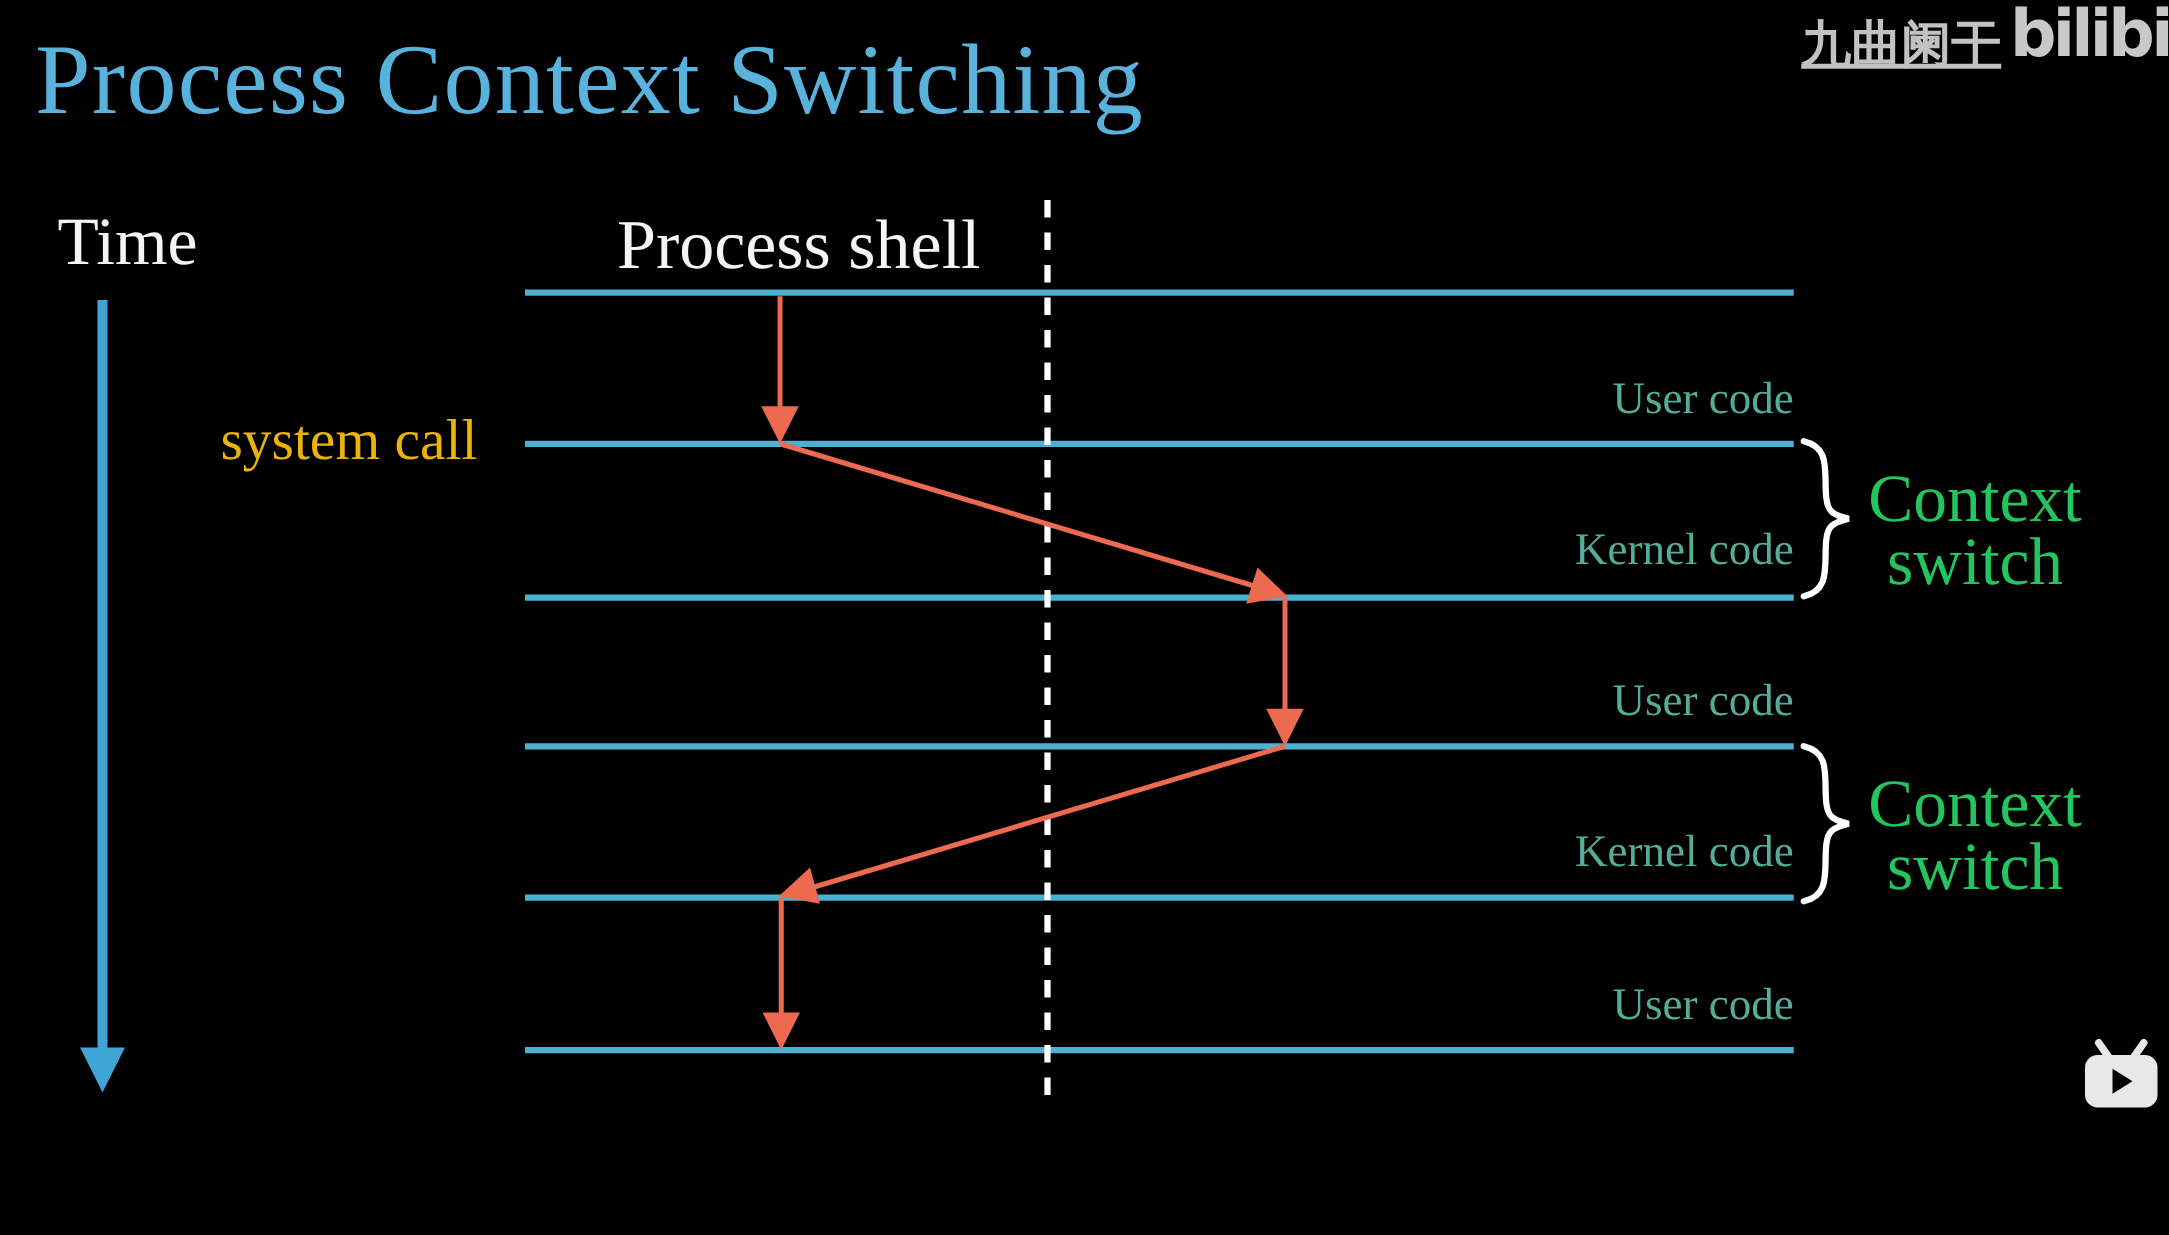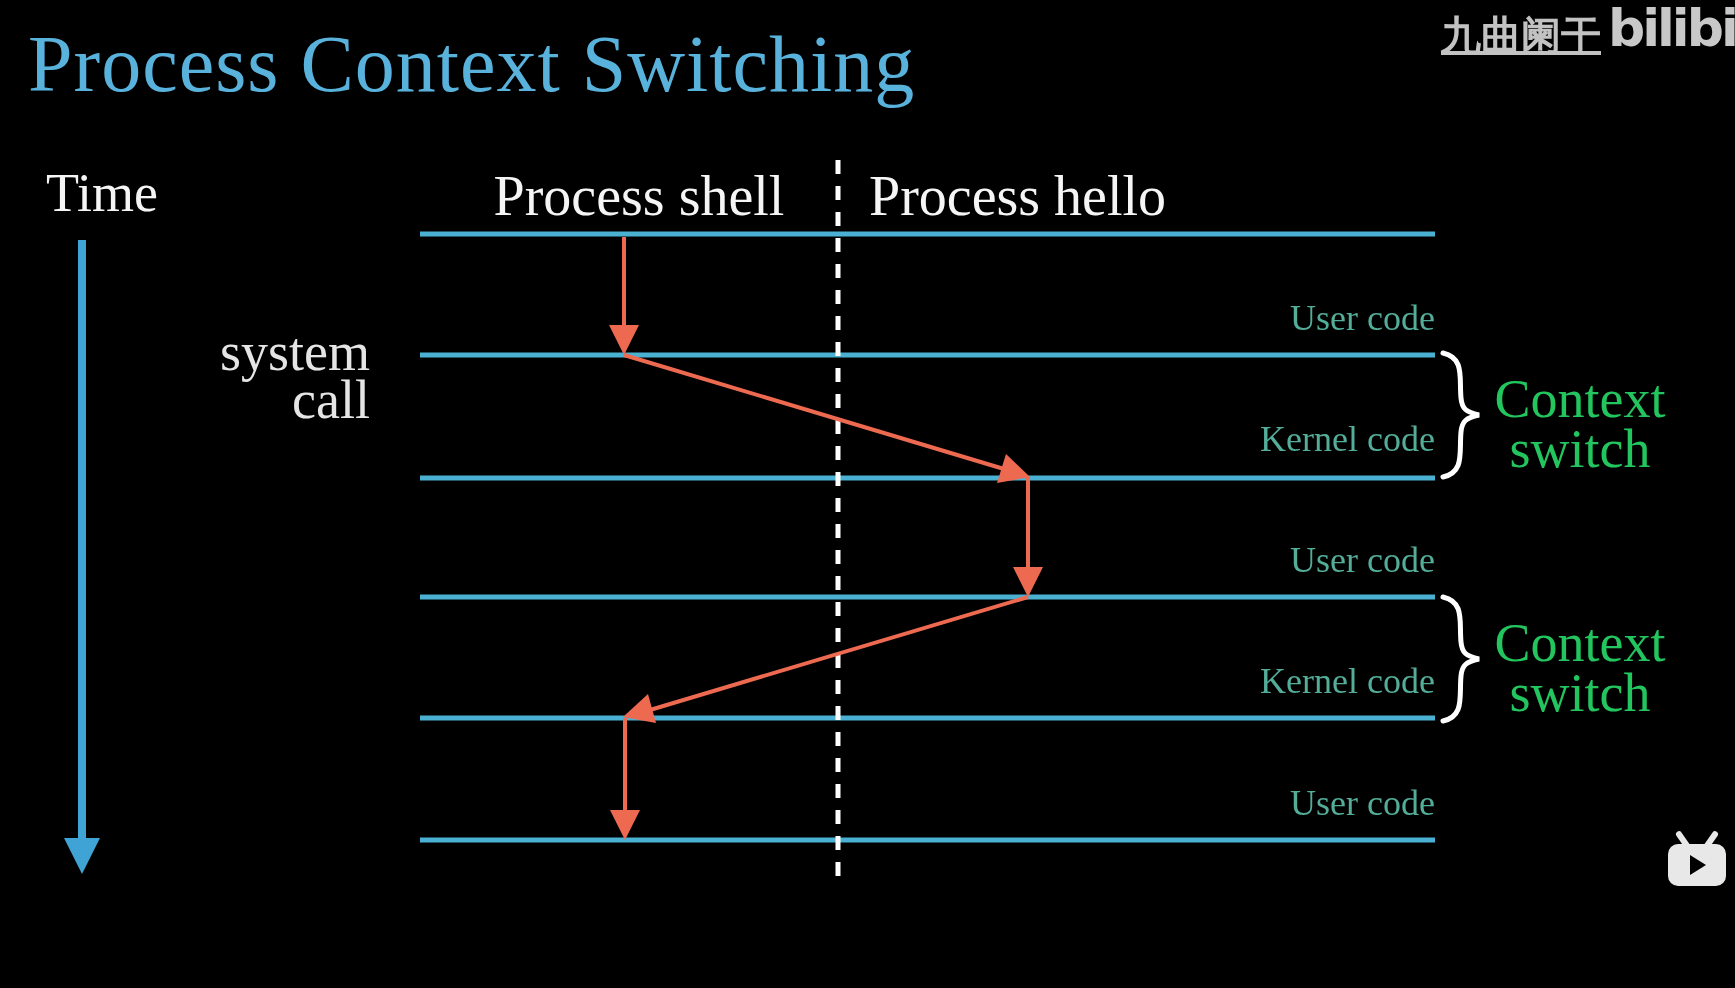--- a/index.html
+++ b/index.html
@@ -8,21 +8,21 @@
   .abs{position:absolute;}
   .slide-title{left:28px;top:18px;font-size:80px;line-height:1.15;color:#58b2dc;letter-spacing:1px;}
   .watermark-user{left:1441px;top:8px;font-size:40px;color:#c2c2c2;
 ary;font-family:"DejaVu Sans",sans-serif;font-weight:700;text-decoration:underline;}
   .watermark-logo{left:1608px;top:-2px;font-size:52px;color:#c8c8c8;white-space:nowrap;
       font-family:"DejaVu Sans",sans-serif;font-weight:800;letter-spacing:-3px;}
   .time-label{left:46px;top:162px;font-size:54px;color:#f5f5f5;}
   .col-header{top:164px;font-size:56px;color:#f5f5f5;white-space:nowrap;}
   .header-shell{left:432px;width:414px;text-align:center;}
   .header-hello{left:869px;}
-  .syscall{left:144px;top:328px;width:226px;text-align:right;font-size:54px;line-height:48px;color:#e5e5e5;}
+  .syscall{left:156px;top:328px;width:226px;text-align:right;font-size:46px;line-height:48px;color:#eab308;}
   .code-label{left:1100px;width:335px;text-align:right;font-size:36px;line-height:1;color:#53ad99;white-space:nowrap;}
   .ctx{left:1487px;width:186px;text-align:center;font-size:54px;line-height:50px;color:#22c55e;}
   .caption{left:240px;top:956px;width:1164px;text-align:center;font-size:54px;color:#fff;
       font-family:"DejaVu Sans",sans-serif;font-weight:700;white-space:nowrap;}
   
   .tv{left:1668px;top:828px;width:60px;height:60px;}
   .tv .body{position:absolute;left:0;top:16px;width:58px;height:42px;background:#e8e8e8;border-radius:10px;}
   .tv .ant-l{position:absolute;left:12px;top:2px;width:6px;height:20px;background:#e8e8e8;border-radius:3px;transform:rotate(-35deg);}
   .tv .ant-r{position:absolute;left:40px;top:2px;width:6px;height:20px;background:#e8e8e8;border-radius:3px;transform:rotate(35deg);}
   .tv .play{position:absolute;left:22px;top:27px;width:0;height:0;
@@ -71,21 +71,20 @@
   </svg>
 
   <div class="abs slide-title">Process Context Switching</div>
 
   <div class="abs watermark-user">九曲阑干</div>
   <div class="abs watermark-logo">bilibili</div>
 
   <div class="abs time-label">Time</div>
 
   <div class="abs col-header header-shell">Process shell</div>
-  <div class="abs col-header header-hello">Process hello</div>
 
   <div class="abs syscall">system call</div>
 
   <div class="abs code-label" style="top:300px">User code</div>
   <div class="abs code-label" style="top:421px">Kernel code</div>
   <div class="abs code-label" style="top:542px">User code</div>
   <div class="abs code-label" style="top:663px">Kernel code</div>
   <div class="abs code-label" style="top:785px">User code</div>
 
   <div class="abs ctx" style="top:374px">

